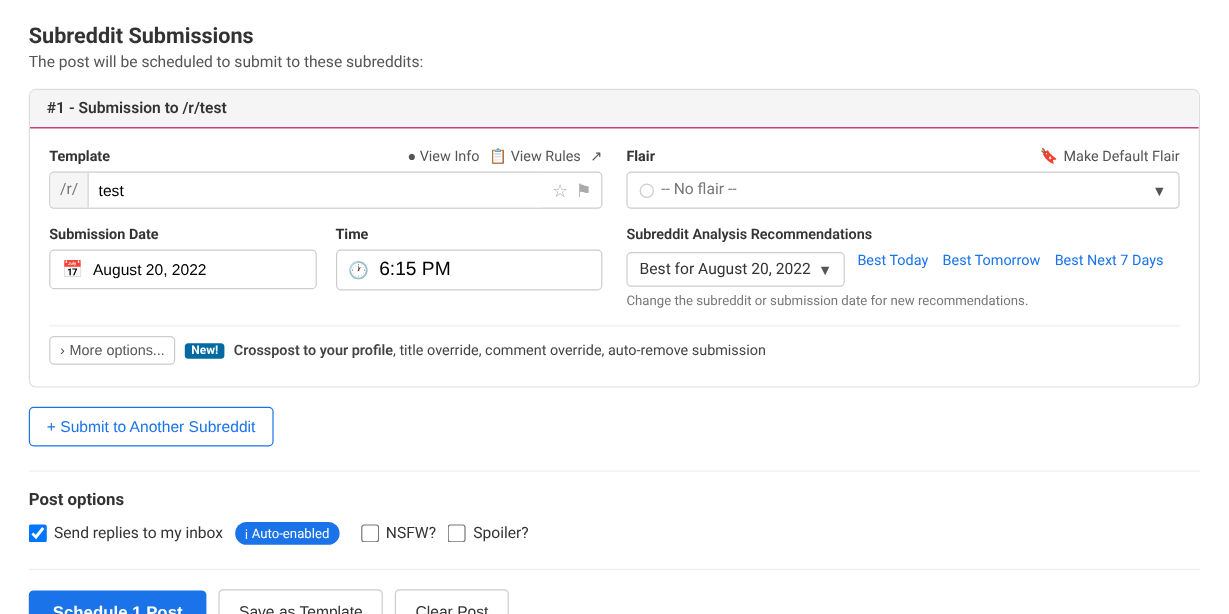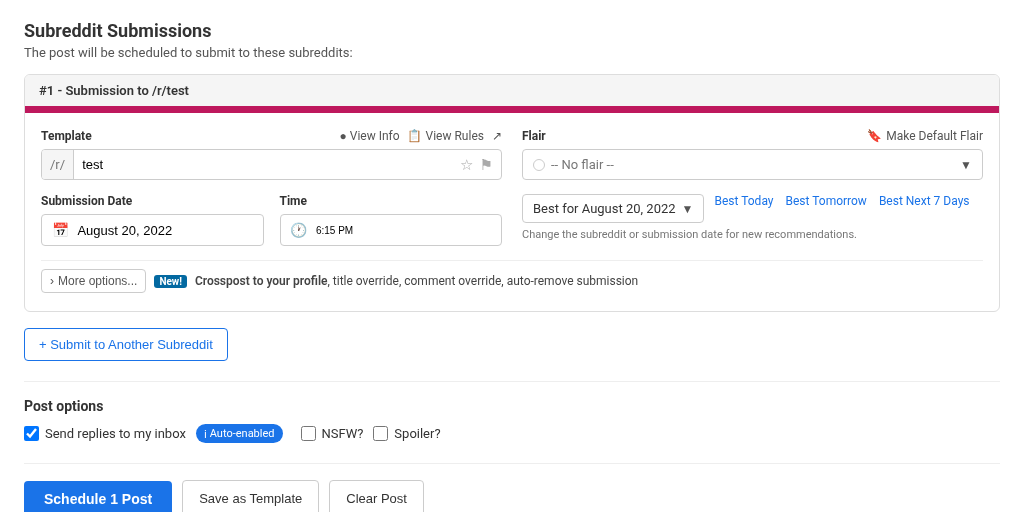--- a/index.html
+++ b/index.html
@@ -26,21 +26,21 @@
       border: 1px solid #ddd;
       border-radius: 6px;
       overflow: hidden;
       margin-bottom: 16px;
     }
     .card-header {
       background: #f5f5f5;
       padding: 8px 14px;
       font-size: 13px;
       font-weight: 600;
-      border-bottom: 7px solid #be185d;
+      border-bottom: 1px solid #be185d;
     }
     .card-body {
       padding: 16px;
     }
     .two-col {
       display: grid;
       grid-template-columns: 1fr 1fr;
       gap: 20px;
     }
     .field-label {
@@ -331,21 +331,21 @@
             <div class="field-label label-bold">Submission Date</div>
             <div class="date-input-wrapper">
               <span class="icon-gray">📅</span>
               <input type="text" style="font-size: 13px; border: none; outline: none; width: 100%; background: transparent;" value="August 20, 2022">
             </div>
           </div>
           <div>
             <div class="field-label label-bold">Time</div>
             <div class="time-input-wrapper">
               <span class="icon-gray">🕐</span>
-              <input type="text" style="font-size: 10px; border: none; outline: none; width: 100%; background: transparent;" value="6:15 PM">
+              <input type="text" style="font-size: 16px; border: none; outline: none; width: 100%; background: transparent;" value="6:15 PM">
             </div>
           </div>
         </div>
       </div>
 
       <div>
         <div>
           <div class="flair-label-row">
             <span class="label-bold">Flair</span>
             <span class="make-default">
@@ -356,20 +356,21 @@
           <div class="flair-select">
             <div class="flair-select-left">
               <span class="flair-circle"></span>
               <span>-- No flair --</span>
             </div>
             <span class="chevron-down">▼</span>
           </div>
         </div>
 
         <div class="analysis-section">
+          <div class="analysis-label">Subreddit Analysis Recommendations</div>
           <div class="analysis-row">
             <div class="best-for-select">
               <span>Best for August 20, 2022</span>
               <span class="chevron-down">▼</span>
             </div>
             <div class="analysis-links">
               <a class="analysis-link">Best Today</a>
               <a class="analysis-link">Best Tomorrow</a>
               <a class="analysis-link">Best Next 7 Days</a>
             </div>

